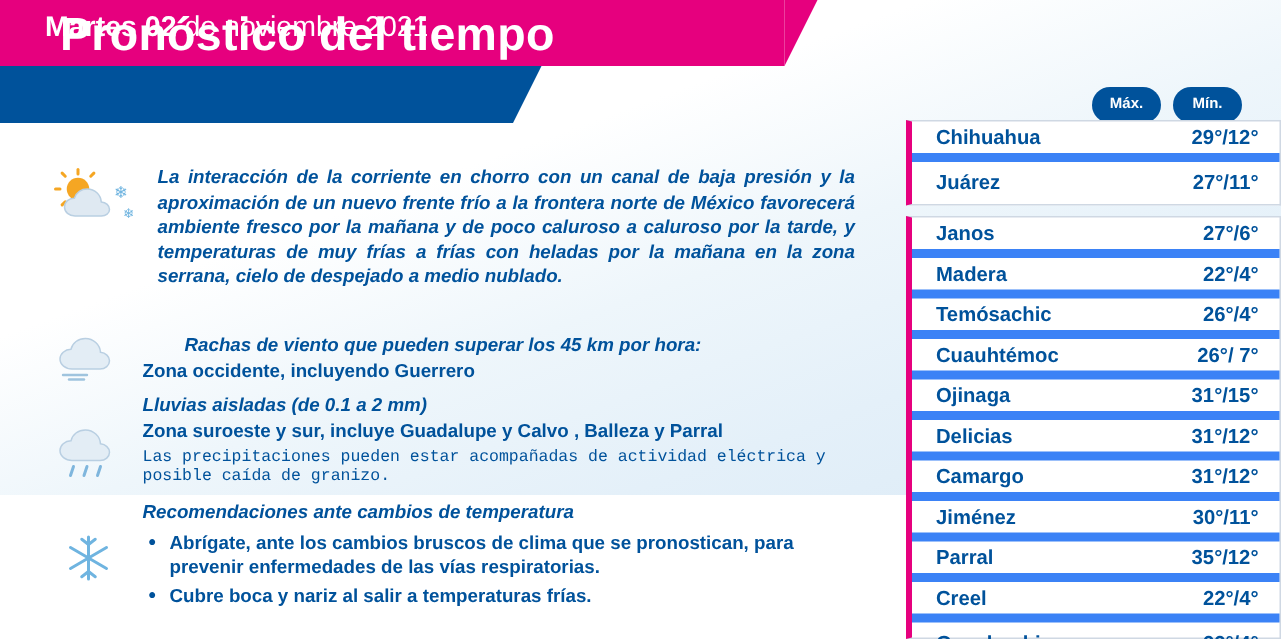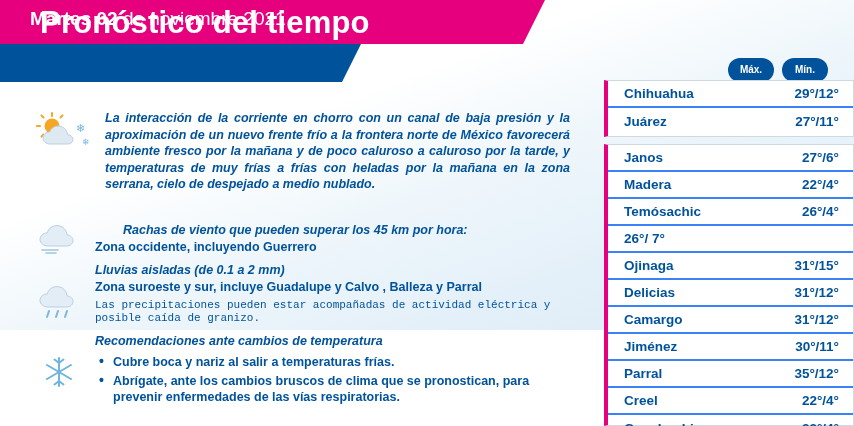--- a/index.html
+++ b/index.html
@@ -134,21 +134,21 @@
     border: 1px solid #cfd8e3;
     border-left: 4px solid #e6007e;
   }
   .panel-top { top: 80px; height: 57px; }
   .panel-main { top: 144px; height: 282px; }
 
   .row {
     display: flex; align-items: center;
     height: 27px;
     padding: 0 14px 0 16px;
-    border-bottom: 2px solid #3b82f6;
+    border-bottom: 6px solid #3b82f6;
   }
   .panel-top .row { height: 27px; }
   .row:last-child { border-bottom: none; }
   .row .city {
     flex: 1;
     font-size: 13.5px; font-weight: bold; color: #00529b;
     white-space: nowrap;
   }
   .row .temps {
     font-size: 13.5px; font-weight: bold; color: #00529b;
@@ -232,22 +232,22 @@
 
   <div class="sec-rain">
     <div class="l1">Lluvias aisladas (de 0.1 a 2 mm)</div>
     <div class="l2">Zona suroeste y sur, incluye Guadalupe y Calvo , Balleza y Parral</div>
     <div class="note">Las precipitaciones pueden estar acompañadas de actividad eléctrica y posible caída de granizo.</div>
   </div>
 
   <div class="sec-rec">
     <div class="ttl">Recomendaciones ante cambios de temperatura</div>
     <ul>
+      <li>Abrígate, ante los cambios bruscos de clima que se pronostican, para prevenir enfermedades de las vías respiratorias.</li>
       <li>Cubre  boca y nariz al salir a temperaturas frías.</li>
-      <li>Abrígate, ante los cambios bruscos de clima que se pronostican, para prevenir enfermedades de las vías respiratorias.</li>
     </ul>
   </div>
 
   <div class="badges">
     <div class="badge max">Máx.</div>
     <div class="badge min">Mín.</div>
   </div>
 
   <div class="panel panel-top">
     <div class="row">
@@ -267,20 +267,21 @@
     </div>
     <div class="row">
       <span class="city">Madera</span>
       <span class="temps">22°/4°</span>
     </div>
     <div class="row">
       <span class="city">Temósachic</span>
       <span class="temps">26°/4°</span>
     </div>
     <div class="row">
+      <span class="city">Cuauhtémoc</span>
       <span class="temps">26°/ 7°</span>
     </div>
     <div class="row">
       <span class="city">Ojinaga</span>
       <span class="temps">31°/15°</span>
     </div>
     <div class="row">
       <span class="city">Delicias</span>
       <span class="temps">31°/12°</span>
     </div>

